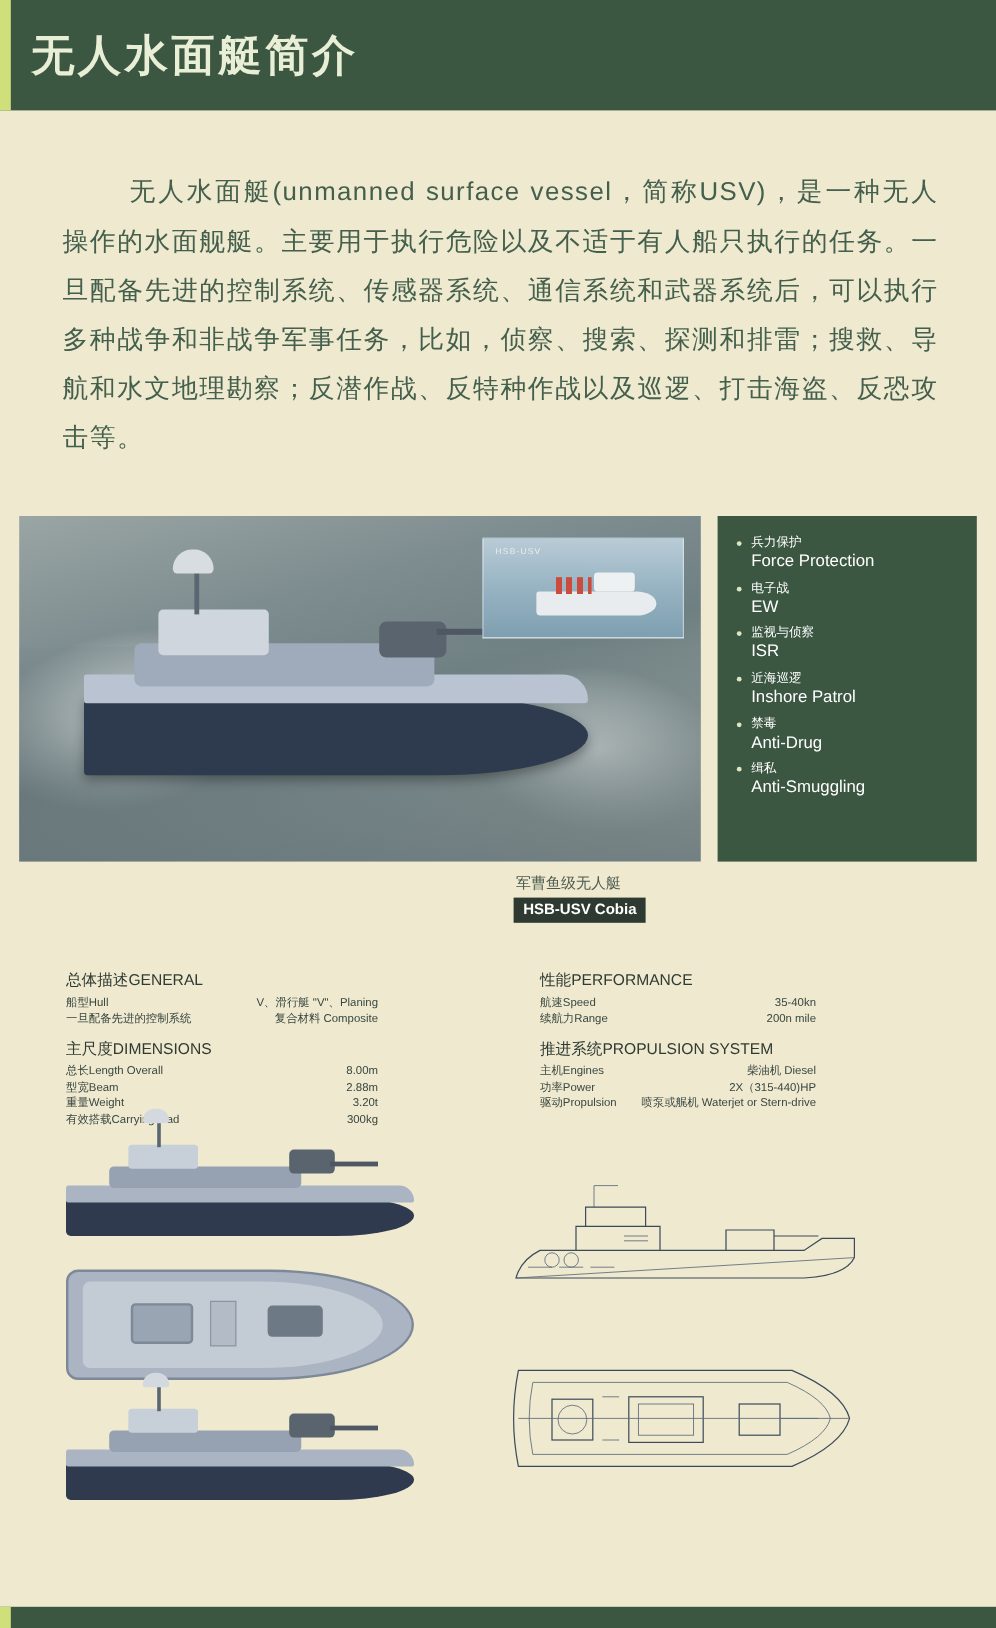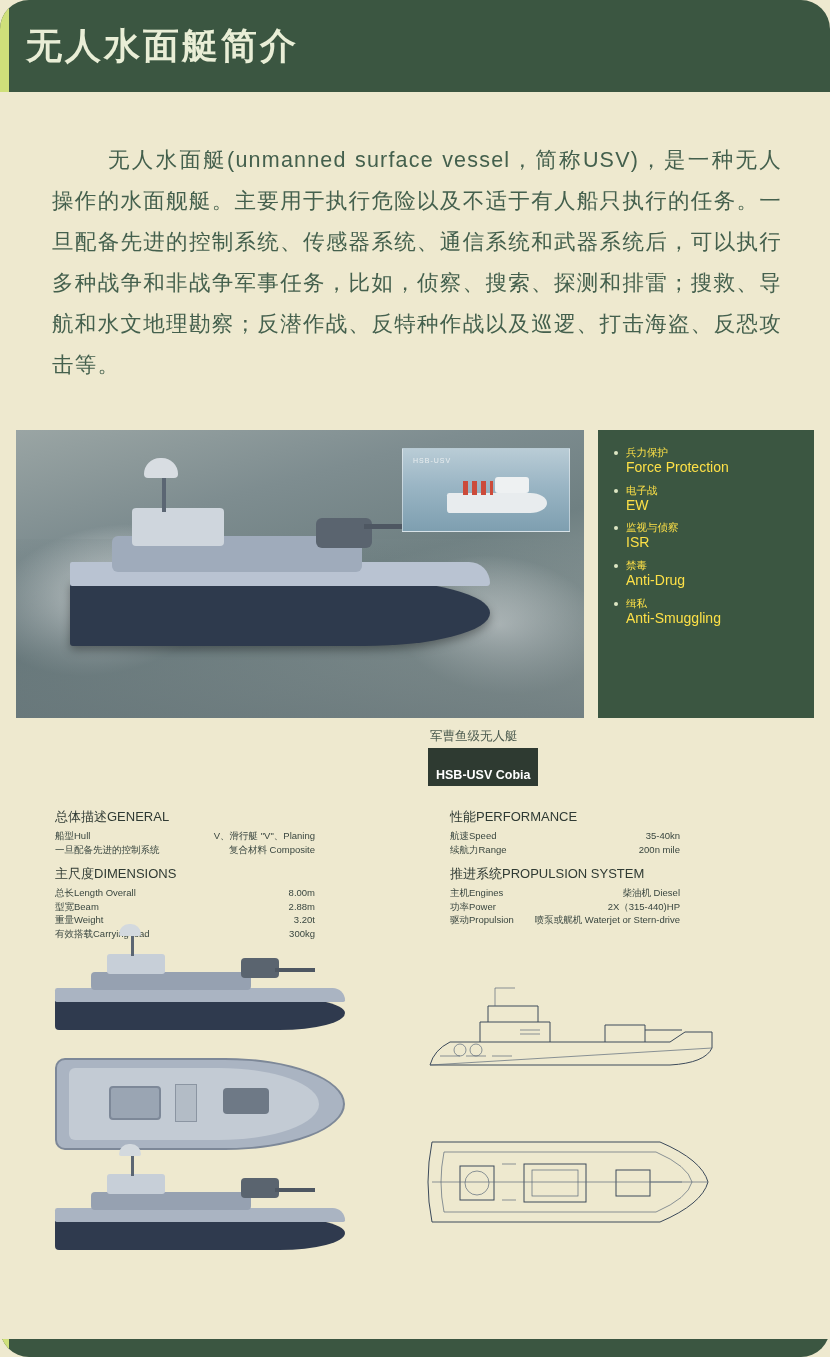--- a/index.html
+++ b/index.html
@@ -6,21 +6,20 @@
   html, body {
     width: 830px; height: 1357px;
     font-family: "Liberation Sans", sans-serif;
     background: #eee9cf;
   }
   #page {
     position: relative;
     width: 830px; height: 1357px;
     background: #eee9cf;
     overflow: hidden;
-    border-radius: 29px;
   }
   
   #header {
     position: absolute; left: 0; top: 0;
     width: 830px; height: 92px;
     background: #3b5641;
     display: flex; align-items: center;
   }
   #header-accent {
     position: absolute; left: 0; top: 0;
@@ -124,32 +123,32 @@
   }
   
   #caption-cn {
     position:absolute; left:430px; top:728px;
     color:#4c5b4f; font-size:12.5px;
   }
   #caption-en {
     position:absolute; left:428px; top:748px;
     background:#2e3a31; color:#fff;
     font-size:12.5px; font-weight:bold;
-    padding:20px 8px 4px 8px;
+    padding:3px 8px 4px 8px;
   }
   
   #missions {
     position:absolute; left:598px; top:430px;
     width:216px; height:288px;
     background:#3b5641;
     padding:16px 14px 10px 16px;
   }
   .mission {
     position:relative;
-    color:#fde047;
+    color:#ffffff;
     margin-bottom:7px;
     padding-left:12px;
     line-height:1.25;
   }
   .mission .dot {
     position:absolute; left:0; top:5px;
     width:4px; height:4px; border-radius:50%;
     background:#dde6c3;
   }
   .mission .cn { font-size:10.5px; display:block; }
@@ -274,20 +273,25 @@
       <span class="cn">电子战</span>
       <span class="en">EW</span>
     </div>
     <div class="mission">
       <span class="dot"></span>
       <span class="cn">监视与侦察</span>
       <span class="en">ISR</span>
     </div>
     <div class="mission">
       <span class="dot"></span>
+      <span class="cn">近海巡逻</span>
+      <span class="en">Inshore Patrol</span>
+    </div>
+    <div class="mission">
+      <span class="dot"></span>
       <span class="cn">禁毒</span>
       <span class="en">Anti-Drug</span>
     </div>
     <div class="mission">
       <span class="dot"></span>
       <span class="cn">缉私</span>
       <span class="en">Anti-Smuggling</span>
     </div>
   </div>
 

